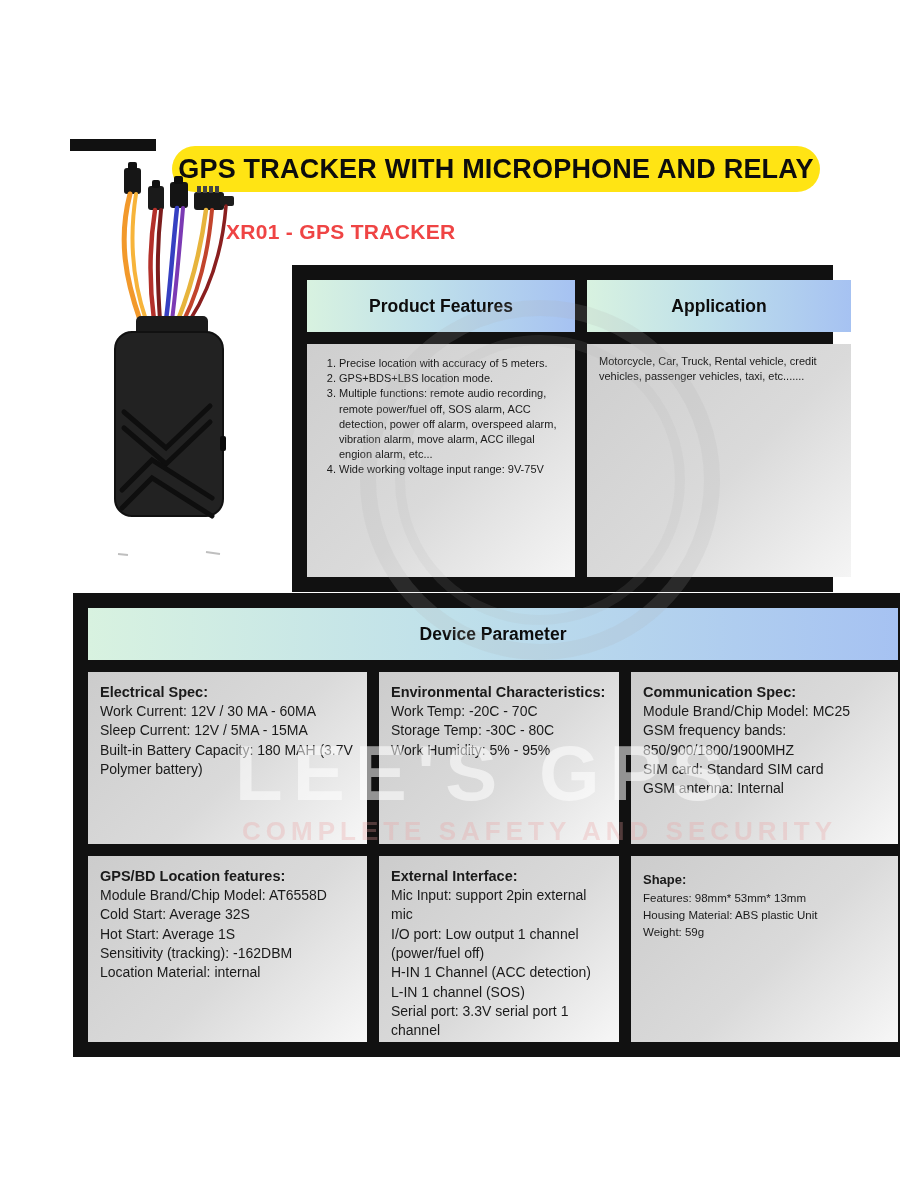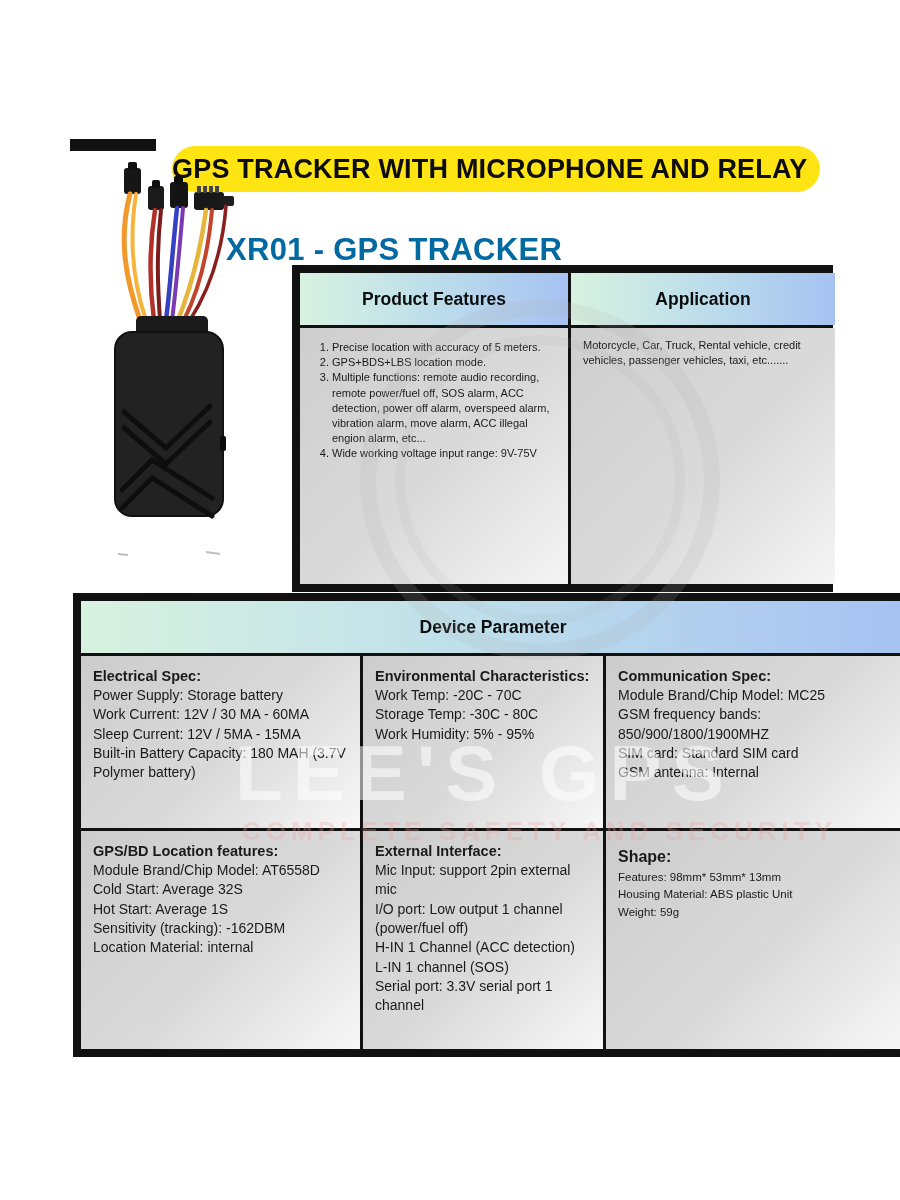--- a/index.html
+++ b/index.html
@@ -2,43 +2,43 @@
 <html><head>
 <meta charset="utf-8">
 <style>
   html,body{margin:0;padding:0;background:#ffffff;}
   body{font-family:"Liberation Sans","DejaVu Sans",sans-serif;color:#1a1a1a;}
   .page{position:relative;width:900px;height:1200px;background:#ffffff;overflow:hidden;}
 
   
   .black-bar{position:absolute;left:70px;top:139px;width:86px;height:12px;background:#111;}
   .title-pill{position:absolute;left:172px;top:146px;width:648px;height:46px;background:#ffe414;
-    border-radius:23px;display:flex;align-items:center;
+    border-radius:23px;display:flex;align-items:center;justify-content:center;
     font-weight:bold;font-size:27px;letter-spacing:.2px;color:#0d0d0d;}
-  .subtitle{position:absolute;left:226px;top:232px;font-weight:bold;font-size:31px;color:#0369a1;letter-spacing:.3px;}
+  .subtitle{position:absolute;left:226px;top:220px;font-weight:bold;font-size:21px;color:#ef4444;letter-spacing:.3px;}
 
   
-  .tbl{position:absolute;background:#111;padding:8px;display:grid;gap:3px;box-sizing:border-box;}
+  .tbl{position:absolute;background:#111;padding:15px;display:grid;gap:12px;box-sizing:border-box;}
   .features-tbl{left:292px;top:265px;width:541px;height:327px;
     grid-template-columns:268px 264px;grid-template-rows:52px 1fr;}
   .hdr-cell{background:linear-gradient(90deg,#d8f2e0 0%,#bfe0ea 45%,#a6c2f2 100%);
     display:flex;align-items:center;justify-content:center;font-weight:bold;font-size:17.5px;color:#0d0d0d;}
   .body-cell{background:linear-gradient(135deg,#cecece 0%,#dadada 55%,#f5f5f5 100%);
     padding:10px 12px;font-size:11px;line-height:1.38;overflow:hidden;}
   .features-list{margin:2px 0 0 0;padding-left:20px;}
   .features-list li{margin:0;padding-left:0;}
 
   .device-tbl{left:73px;top:593px;width:840px;height:464px;
     grid-template-columns:279px 240px 1fr;grid-template-rows:52px 172px 1fr;}
   .device-hdr{grid-column:1 / span 3;}
   .spec-cell{background:linear-gradient(135deg,#cccccc 0%,#dadada 55%,#f7f7f7 100%);
     padding:10px 12px;font-size:14px;line-height:1.38;overflow:hidden;}
   .spec-title{font-weight:bold;font-size:14.5px;}
   .spec-cell.small{font-size:11.5px;line-height:1.5;padding-top:14px;}
-  .spec-cell.small .spec-title{font-size:16px;}
+  .spec-cell.small .spec-title{font-size:13px;}
 
   
   .wm{position:absolute;pointer-events:none;z-index:5;white-space:nowrap;}
   .wm-ring{left:360px;top:300px;width:360px;height:360px;border:16px solid rgba(175,175,175,0.16);
     border-radius:50%;box-sizing:border-box;}
   .wm-ring2{left:395px;top:335px;width:290px;height:290px;border:10px solid rgba(175,175,175,0.12);
     border-radius:50%;box-sizing:border-box;}
   .wm-main{left:235px;top:728px;font-weight:bold;font-size:78px;letter-spacing:10px;
     color:rgba(255,255,255,0.55);}
   .wm-sub{left:242px;top:816px;font-weight:bold;font-size:26px;letter-spacing:5px;
@@ -123,21 +123,20 @@
   </div>
 
   <div class="tbl device-tbl">
     <div class="hdr-cell device-hdr">
       <span>Device Parameter</span>
     </div>
 
     <div class="spec-cell">
       <div class="spec-title">Electrical Spec:</div>
       <div>
-          <div>Power Supply: Storage battery</div>
           <div>Work Current: 12V / 30 MA - 60MA</div>
           <div>Sleep Current: 12V / 5MA - 15MA</div>
           <div>Built-in Battery Capacity: 180 MAH (3.7V Polymer battery)</div>
         </div>
     </div>
     <div class="spec-cell">
       <div class="spec-title">Environmental Characteristics:</div>
       <div>
           <div>Work Temp: -20C - 70C</div>
           <div>Storage Temp: -30C - 80C</div>

